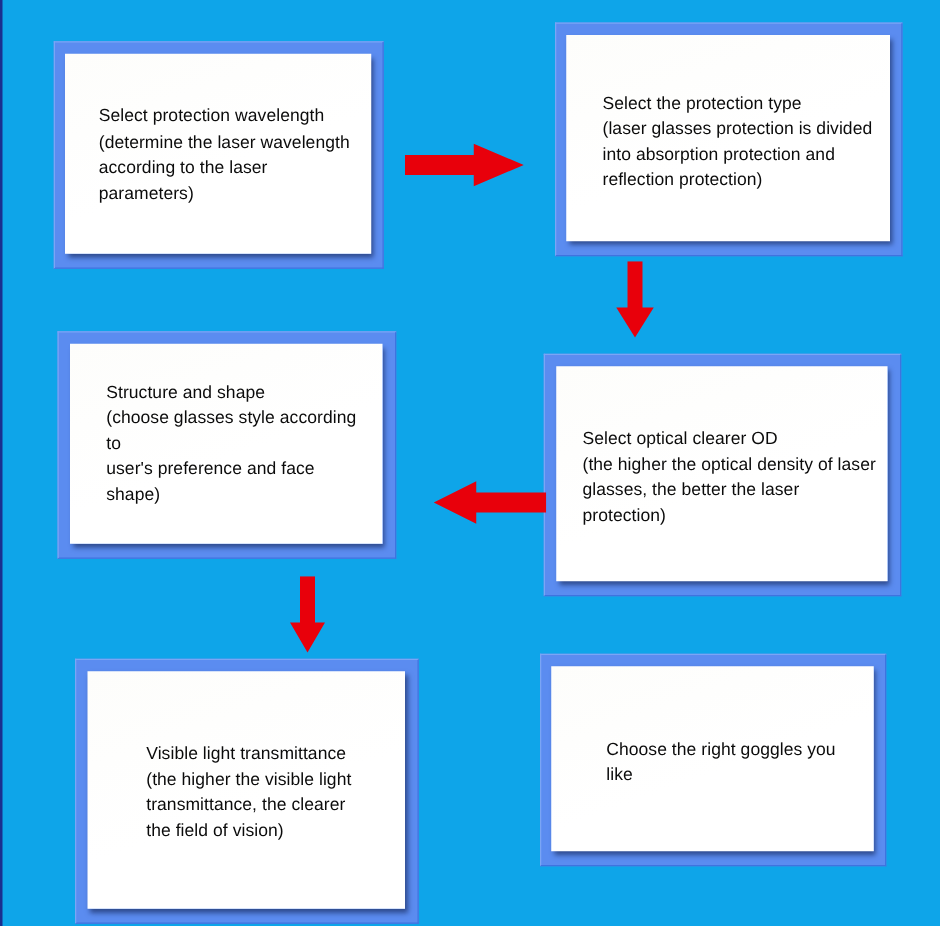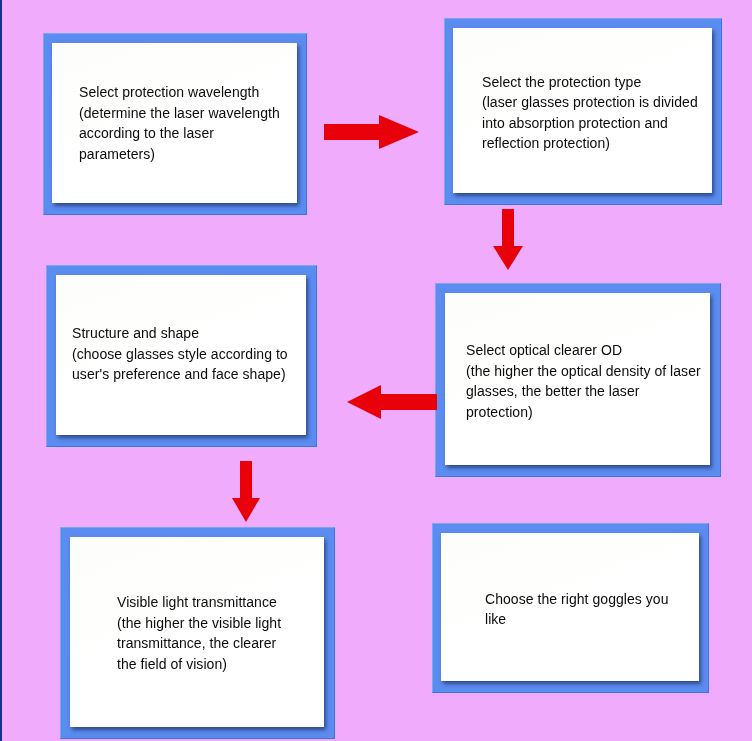--- a/index.html
+++ b/index.html
@@ -4,21 +4,21 @@
 <style>
   html, body {
     margin: 0;
     padding: 0;
     background: #ffffff;
   }
   #canvas {
     position: relative;
     width: 752px;
     height: 741px;
-    background: #f0abfc;
+    background: #0ea5e9;
     overflow: hidden;
     font-family: "Liberation Sans", sans-serif;
     border-left: 2px solid #1a2f8f;
     box-sizing: border-box;
   }
 
   
   .flow-box {
     position: absolute;
     box-sizing: border-box;
@@ -81,21 +81,21 @@
     <div class="flow-panel">
       <div class="flow-text" style="padding-left:29px; padding-right:10px; margin-top:4px;">Select the protection type
 (laser glasses protection is divided
 into absorption protection and
 reflection protection)</div>
     </div>
   </div>
 
   <div class="flow-box box-3" style="left:44px; top:265px; width:271px; height:182px;">
     <div class="flow-panel">
-      <div class="flow-text" style="padding-left:16px; padding-right:10px; margin-top:-2px;">Structure and shape
+      <div class="flow-text" style="padding-left:29px; padding-right:10px; margin-top:-2px;">Structure and shape
 (choose glasses style according to
 user's preference and face shape)</div>
     </div>
   </div>
 
   <div class="flow-box box-4" style="left:433px; top:283px; width:286px; height:194px;">
     <div class="flow-panel">
       <div class="flow-text" style="padding-left:21px; padding-right:8px; margin-top:4px;">Select optical clearer OD
 (the higher the optical density of laser
 glasses, the better the laser protection)</div>

